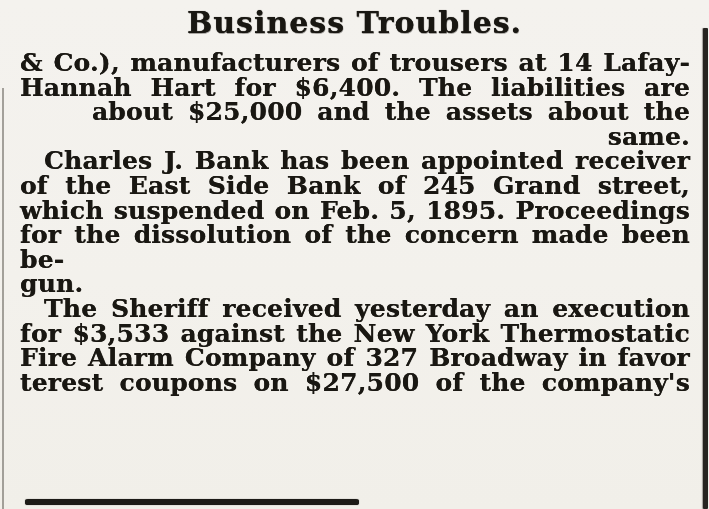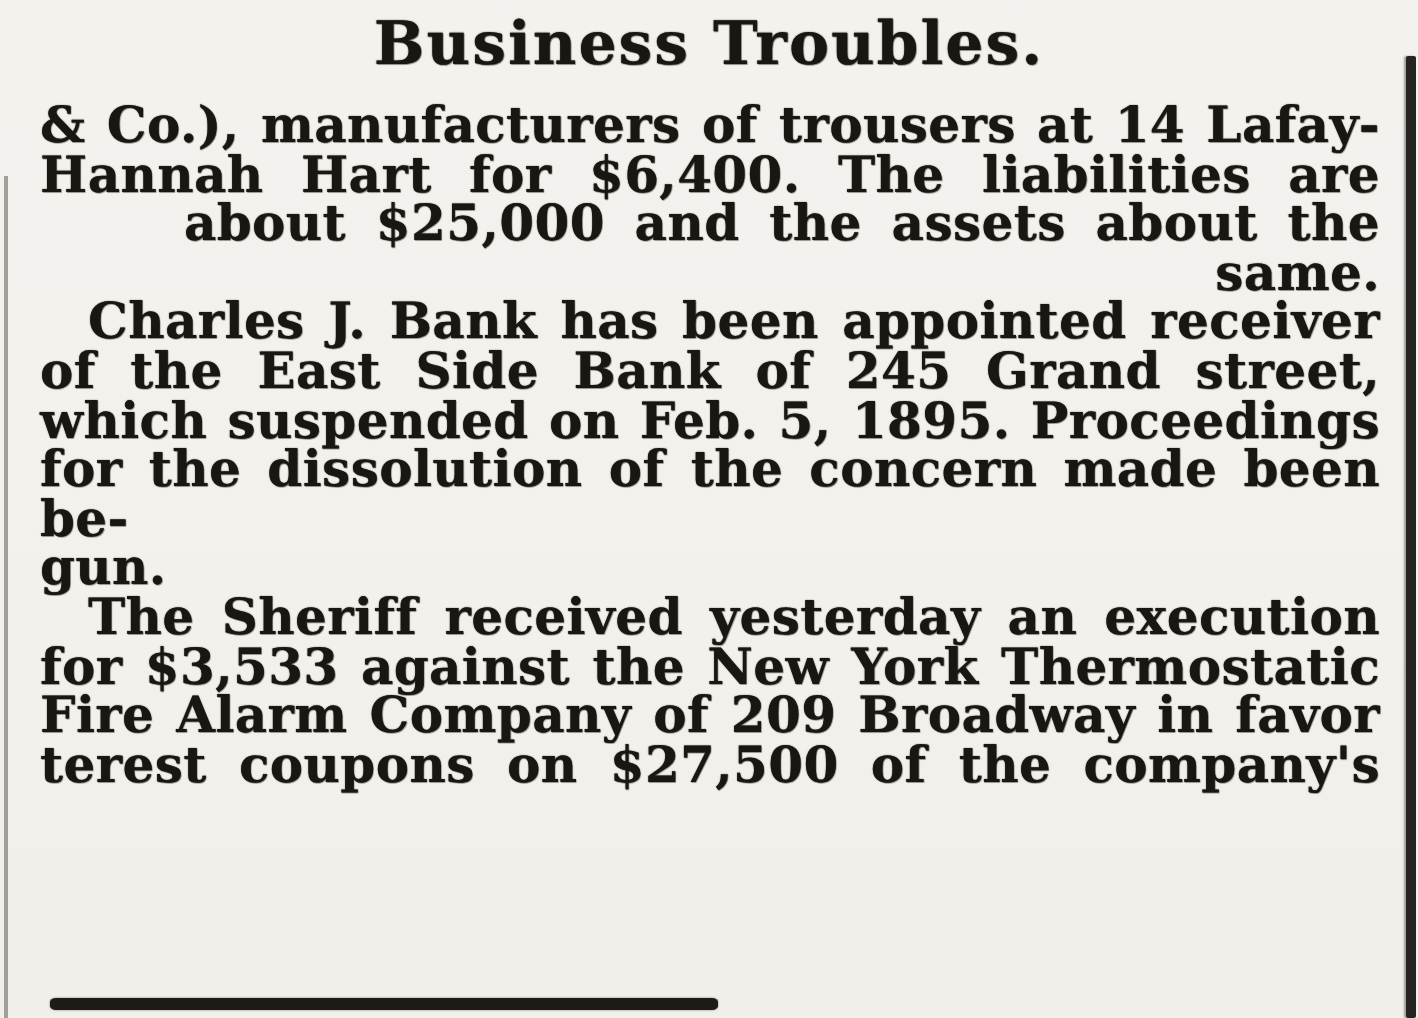--- a/index.html
+++ b/index.html
@@ -73,17 +73,17 @@
       <div class="line just">&amp; Co.), manufacturers of trousers at 14 Lafay-</div>
       <div class="line just">Hannah Hart for $6,400. The liabilities are</div>
       <div class="line wide">about $25,000 and the assets about the same.</div>
       <div class="line just indent">Charles J. Bank has been appointed receiver</div>
       <div class="line just">of the East Side Bank of 245 Grand street,</div>
       <div class="line just">which suspended on Feb. 5, 1895. Proceedings</div>
       <div class="line just">for the dissolution of the concern made been be-</div>
       <div class="line">gun.</div>
       <div class="line just indent">The Sheriff received yesterday an execution</div>
       <div class="line just">for $3,533 against the New York Thermostatic</div>
-      <div class="line just">Fire Alarm Company of 209 Broadway in favor</div>
+      <div class="line just">Fire Alarm Company of 327 Broadway in favor</div>
       <div class="line just">terest coupons on $27,500 of the company's</div>
     </div>
   <div class="rule-bottom"></div>
 </div>
 
 </body></html>

